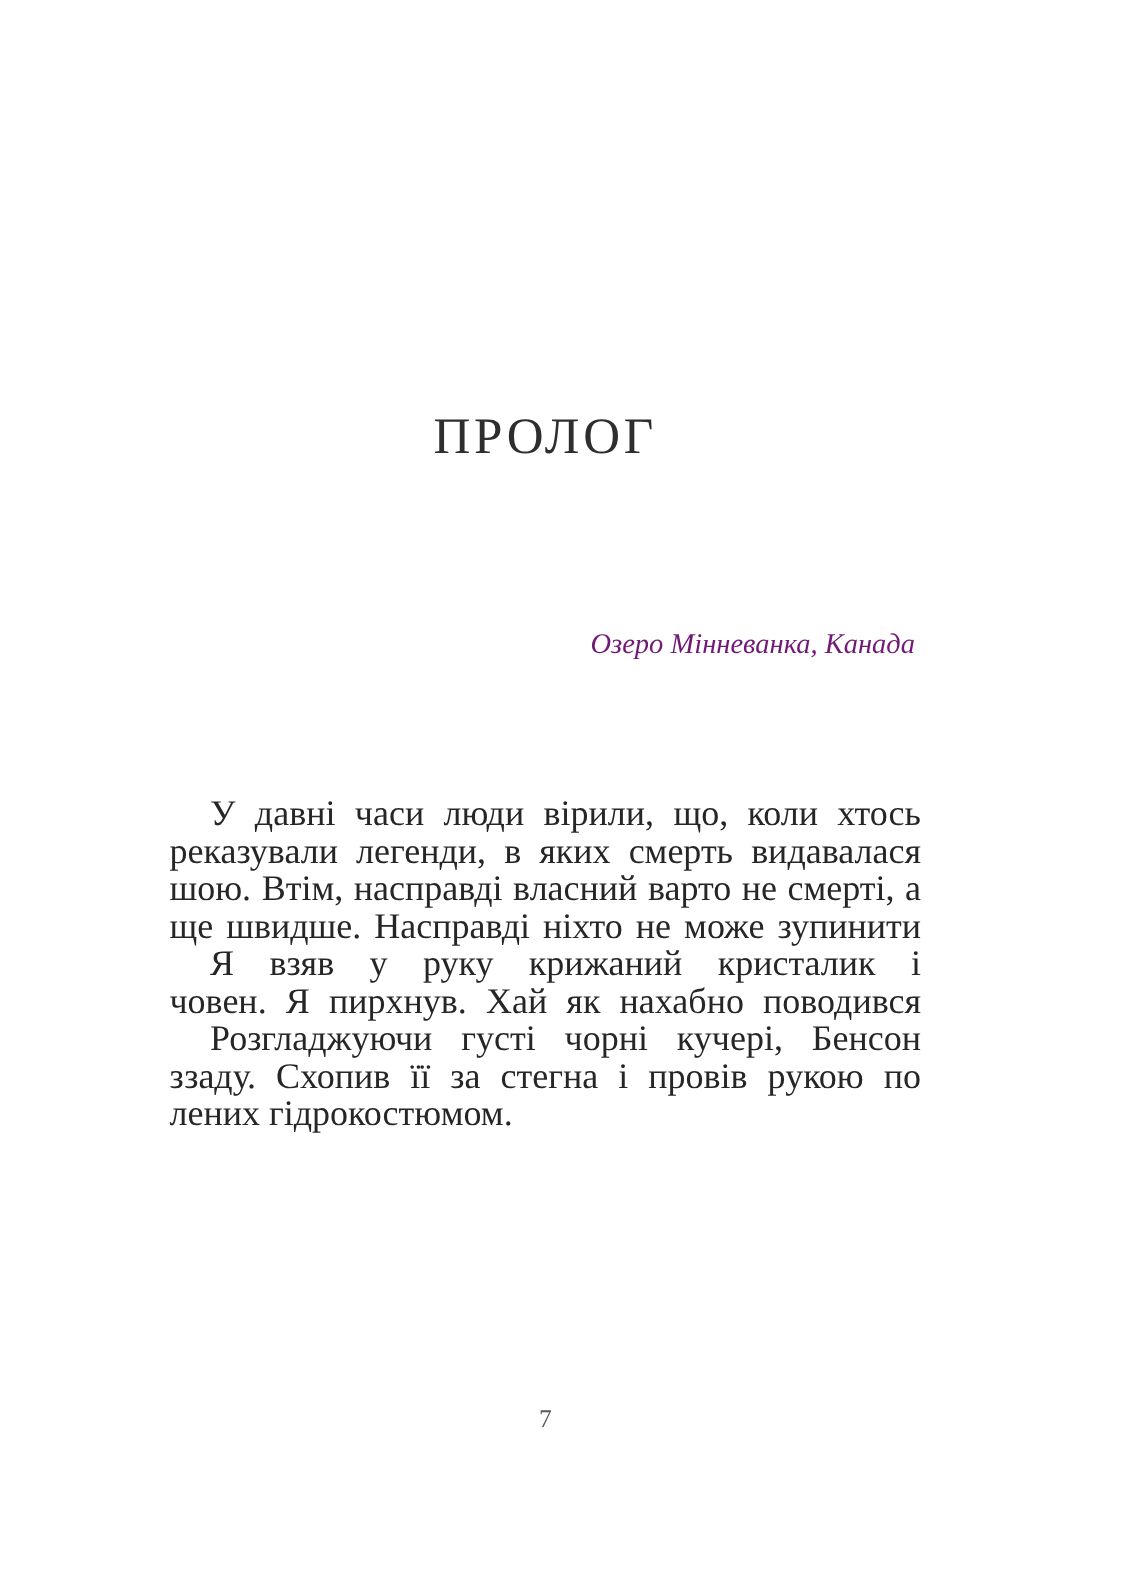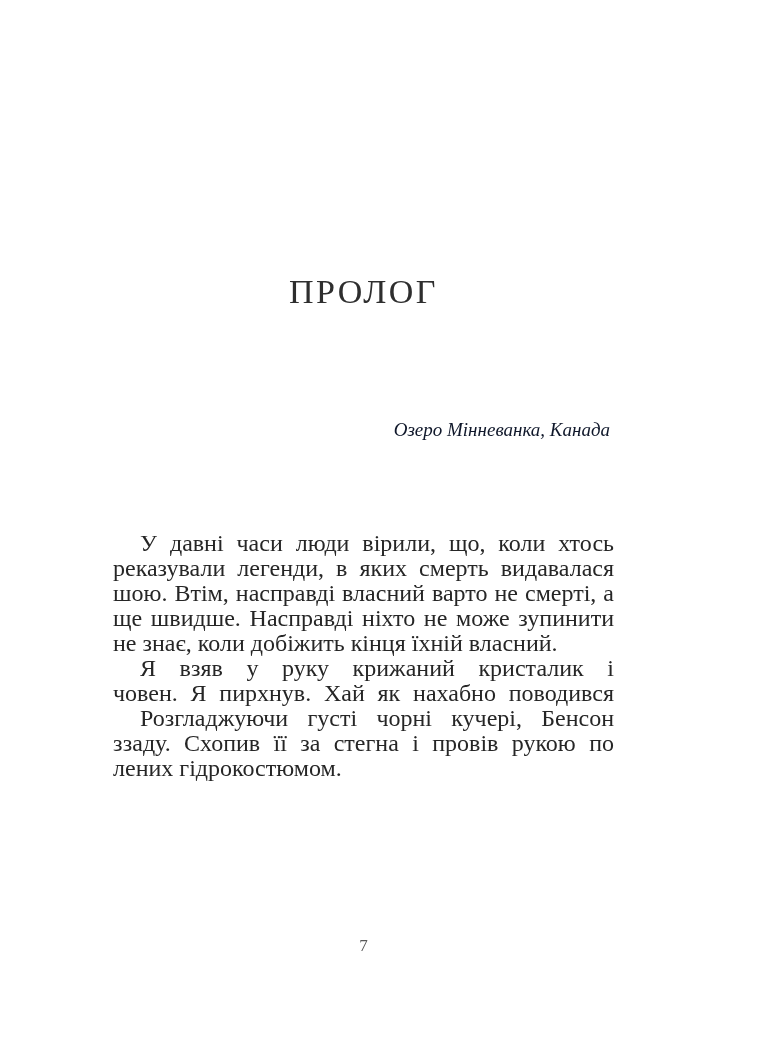--- a/index.html
+++ b/index.html
@@ -24,21 +24,21 @@
     color: #2e2e2e;
   }
   .epigraph {
     position: absolute;
     top: 419px;
     left: 113px;
     width: 497px;
     text-align: right;
     font-style: italic;
     font-size: 19px;
-    color: #0f172a;
+    color: #701a75;
   }
   .body-text {
     position: absolute;
     top: 531px;
     left: 113px;
     width: 501px;
     font-size: 24px;
     color: #262626;
   }
   .line {
@@ -68,21 +68,20 @@
   <div class="chapter-title">ПРОЛОГ</div>
 
   <div class="epigraph">Озеро Мінневанка, Канада</div>
 
   <div class="body-text">
       <div>
         <div class="line first">У давні часи люди вірили, що, коли хтось помирає, Янгол</div>
         <div class="line">реказували легенди, в яких смерть видавалася ще страшні-</div>
         <div class="line">шою. Втім, насправді власний варто не смерті, а часу. Кажуть,</div>
         <div class="line">ще швидше. Насправді ніхто не може зупинити час... і ніхто</div>
-        <div class="line last">не знає, коли добіжить кінця їхній власний.</div>
       </div>
       <div>
         <div class="line first">Я взяв у руку крижаний кристалик і споглядав, як він тане.</div>
         <div class="line">човен. Я пирхнув. Хай як нахабно поводився малий, та все ж</div>
       </div>
       <div>
         <div class="line first">Розгладжуючи густі чорні кучері, Бенсон підійшов до Гарлі</div>
         <div class="line">ззаду. Схопив її за стегна і провів рукою по вигинах, підкрес-</div>
         <div class="line last">лених гідрокостюмом.</div>
       </div>

